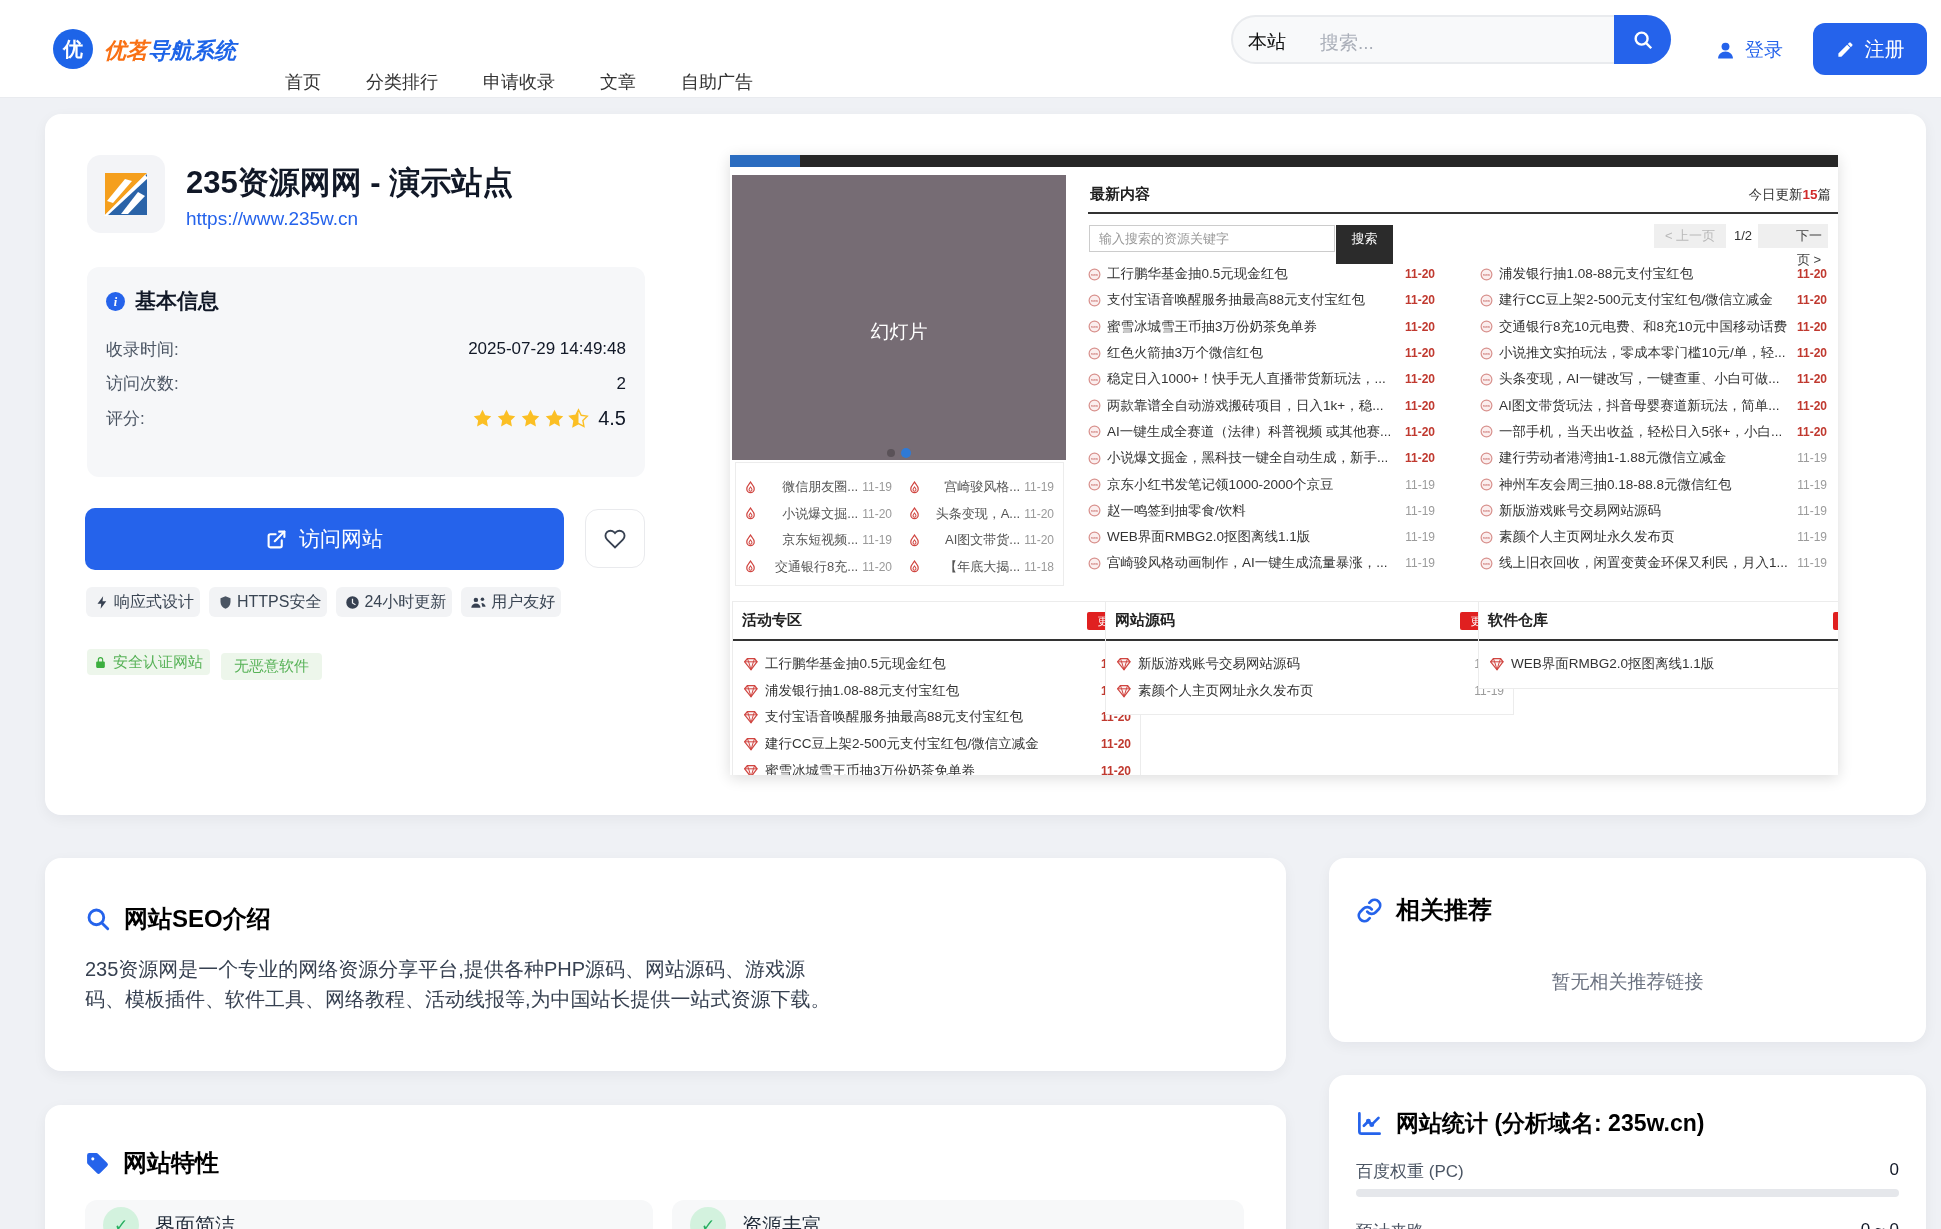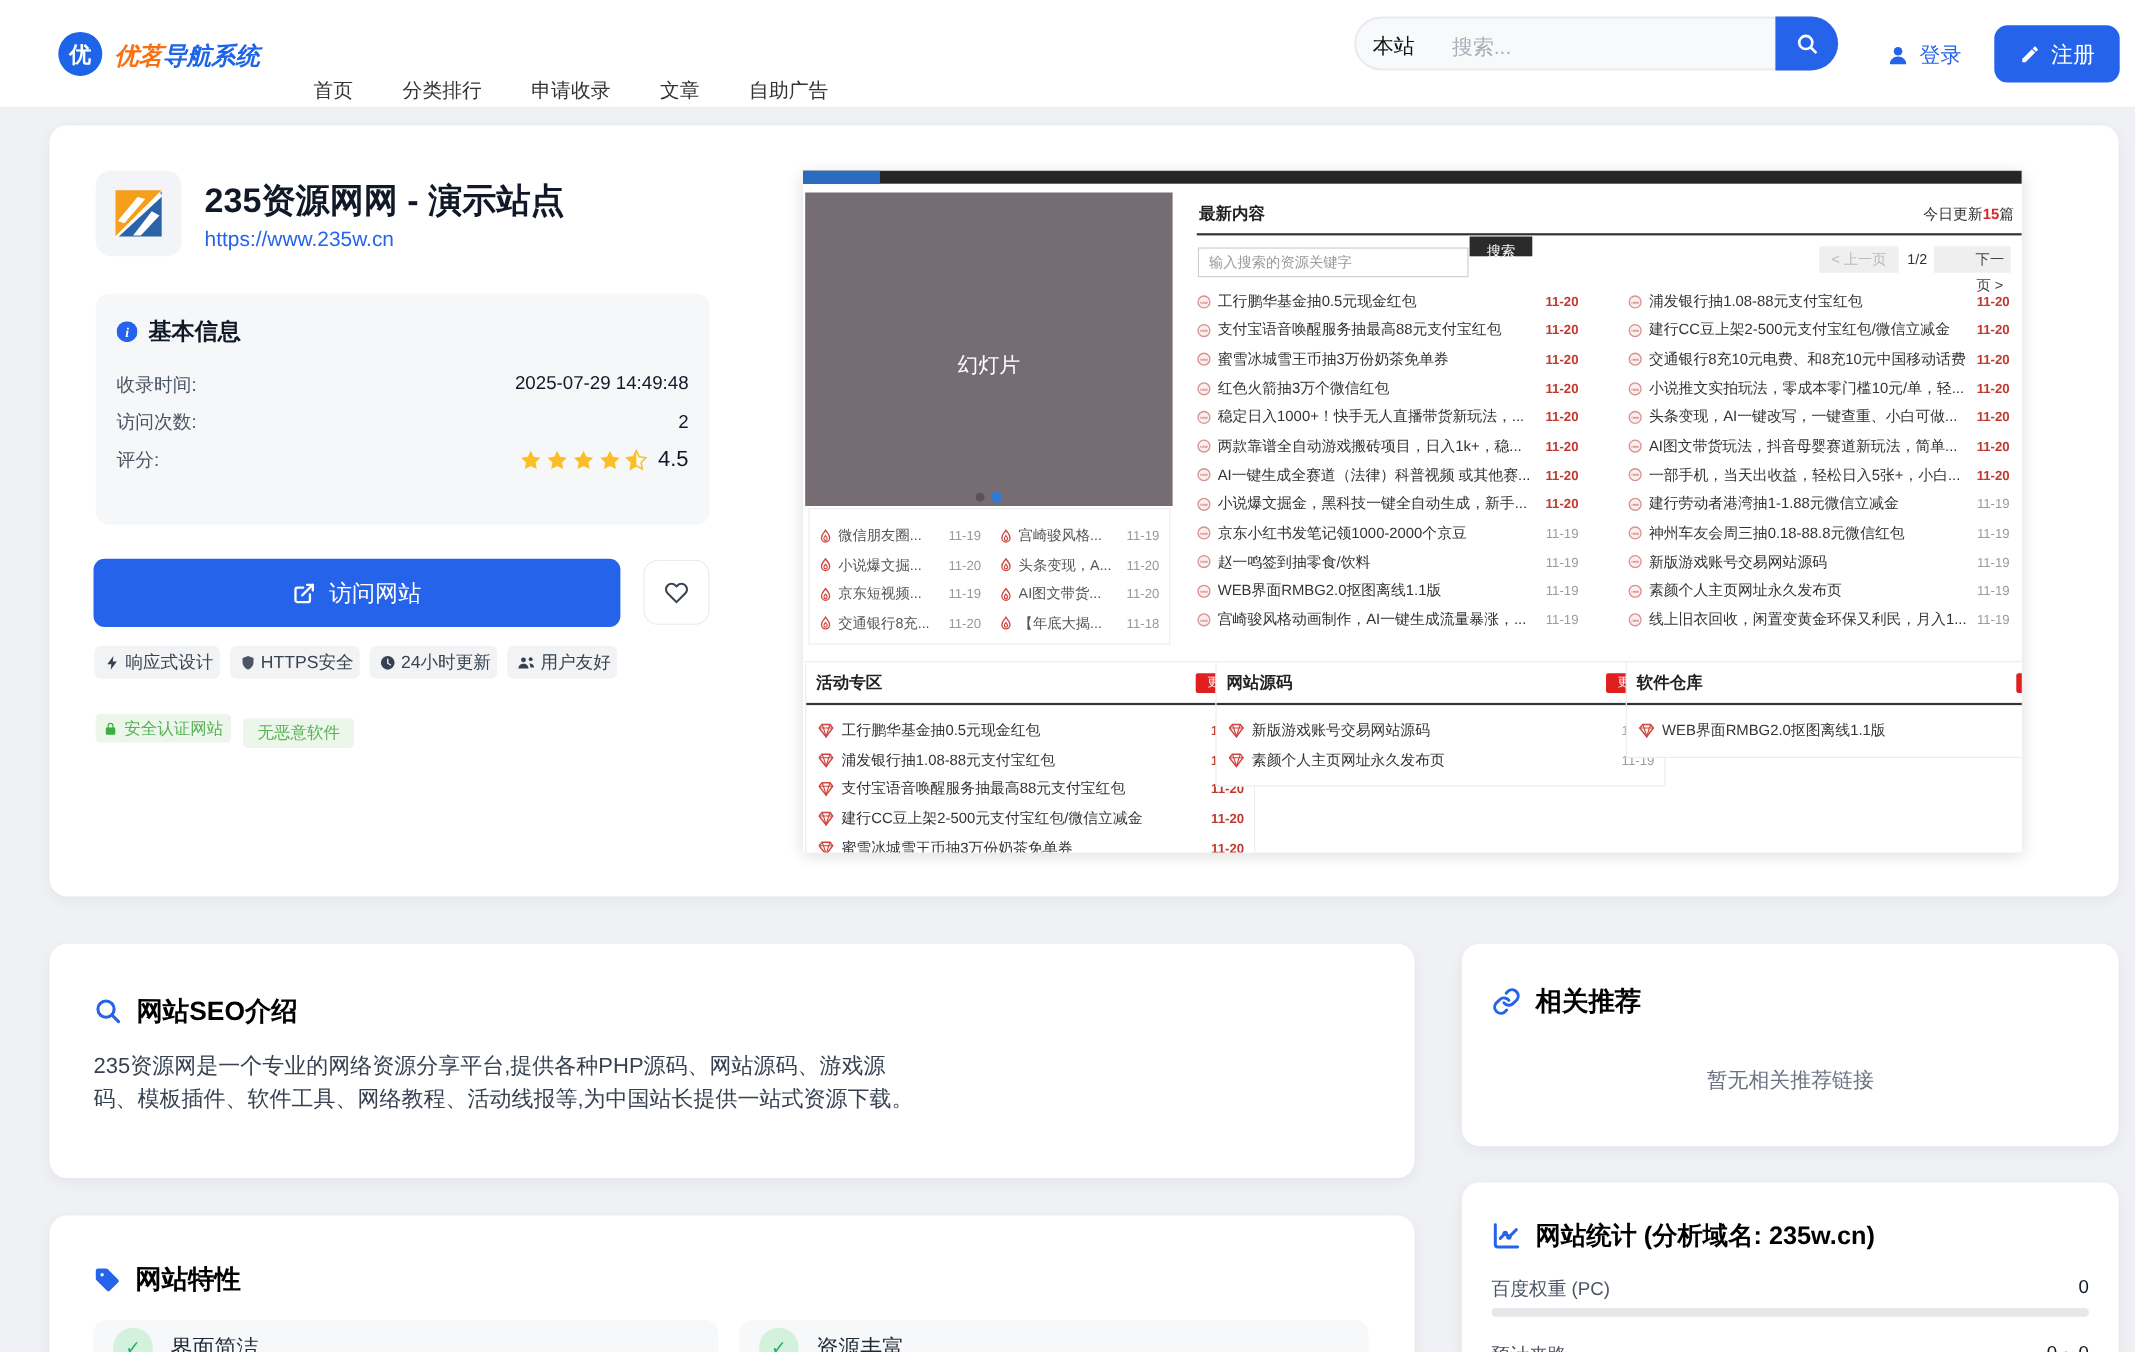--- a/index.html
+++ b/index.html
@@ -44,33 +44,33 @@
 .ptop { position:absolute; left:0; top:0; width:1108px; height:12px; background:#262626; }
 .ptop b { position:absolute; left:0; top:0; width:70px; height:12px; background:#2a6cc0; }
 .slide { position:absolute; left:2px; top:20px; width:334px; height:285px; background:#766c74; }
 .slide .t { position:absolute; left:0; right:0; top:144px; text-align:center; color:#fff; font-size:19px; }
 .slide .dots { position:absolute; left:0; right:0; top:268px; text-align:center; }
 .slide .dots i { display:inline-block; width:8px; height:8px; border-radius:50%; background:#5a5258; margin:0 3px; vertical-align:middle; }
 .slide .dots i.on { background:#2f7ad6; width:10px; height:10px; }
 .minibox { position:absolute; left:5px; top:307px; width:329px; height:124px; border:1px solid #ececec; padding-top:11px; }
 .mrow { display:flex; height:26.5px; align-items:center; }
 .mcell { display:flex; align-items:center; font-size:13px; color:#555; white-space:nowrap; overflow:hidden; }
-.mcell .tt { flex:1 1 auto; overflow:hidden; }
+.mcell .tt { flex:1 1 auto; overflow:hidden;text-align:right; }
 .mcell.c1 { width:164px; padding-left:8px; }
 .mcell.c2 { width:163px; padding-left:8px; }
 .mcell .d { color:#999; font-size:12px; margin-left:4px; flex:none; }
 .mcell.c1 .d { margin-right:8px; }
 .mcell.c2 .d { margin-right:9px; }
 .mcell svg { margin-right:5px; flex:none; }
 .newshead { position:absolute; left:358px; top:23px; width:750px; height:36px; border-bottom:2px solid #333; }
 .newshead .h1 { position:absolute; left:2px; top:7px; font-size:15px; font-weight:bold; color:#222; }
 .newshead .h2 { position:absolute; right:7px; top:8px; font-size:13.5px; color:#333; }
 .newshead .h2 b { color:#d02a2a; }
 .psearch { position:absolute; left:359px; top:70px; width:246px; height:27px; border:1px solid #ccc; font-size:13px; color:#999; line-height:25px; padding-left:9px; }
-.psbtn { position:absolute; left:606px; top:60px; width:57px; height:18px; background:#2b2b2b; color:#fff; font-size:13px; text-align:center; line-height:27px; }
+.psbtn { position:absolute; left:606px; top:70px; width:57px; height:39px; background:#2b2b2b; color:#fff; font-size:13px; text-align:center; line-height:27px; }
 .pprev { position:absolute; left:924px; top:69px; width:72px; height:24px; background:#efefef; color:#b9b9b9; font-size:13px; text-align:center; line-height:24px; }
 .ppage { position:absolute; left:1001px; top:69px; width:24px; font-size:13px; color:#333; text-align:center; line-height:24px; }
 .pnext { position:absolute; left:1028px; top:69px; width:70px; height:24px; background:#efefef; color:#444; font-size:13px; text-align:center; line-height:24px;padding-left:32px; }
 .ncol { position:absolute; top:106px; width:347px; }
 .ncol.a { left:358px; } .ncol.b { left:750px; }
 .nrow { display:flex; align-items:center; height:26.3px; font-size:13.5px; color:#333; white-space:nowrap; overflow:hidden; }
 .nrow svg { margin-right:6px; flex:none; }
 .nrow .tt { overflow:hidden; flex:1; }
 .nrow .d { margin-left:8px; font-size:12px; color:#c0392f; font-weight:bold; flex:none; }
 .nrow .d.g { color:#9b9b9b; font-weight:normal; }

